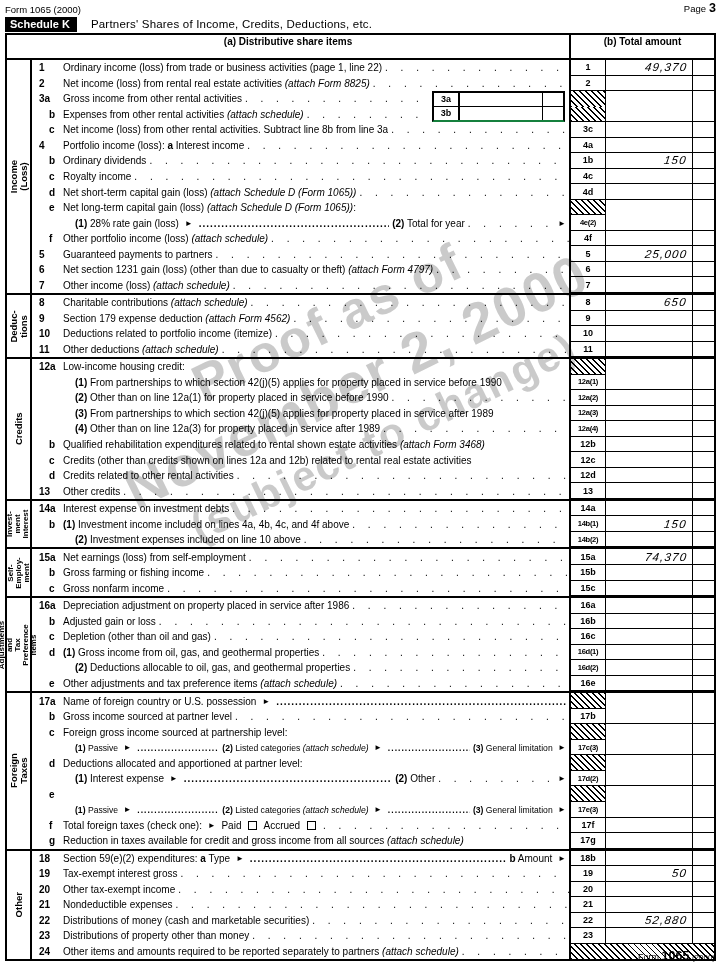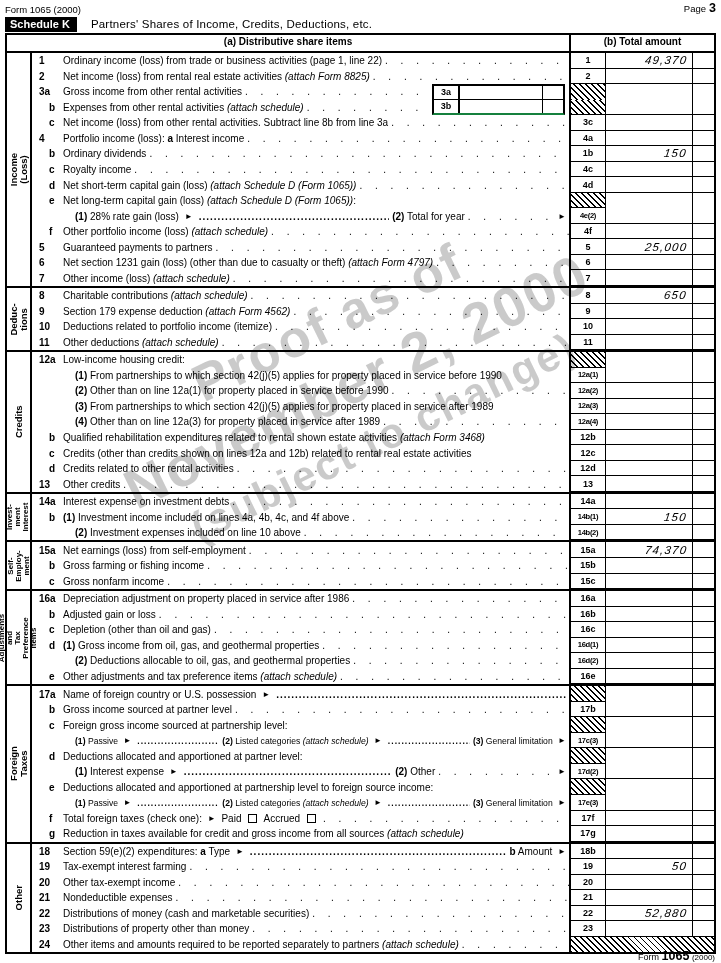--- a/index.html
+++ b/index.html
@@ -9,21 +9,21 @@
   
   .topline{left:5px;right:5px;top:3px;height:12px;font-size:9.5px;display:flex;justify-content:space-between;align-items:flex-end;}
   .pagenum{font-weight:bold;font-size:12.5px;margin-left:3px;}
   
   .schedband{left:5px;right:5px;top:16px;height:16px;display:flex;align-items:center;}
   .badge{background:#000;color:#fff;font-weight:bold;font-size:11px;padding:1px 7px 2px 5px;text-align:center;}
   .title{font-weight:normal;font-size:11.5px;margin-left:14px;letter-spacing:.2px;}
   
   .tbl{left:5px;top:33px;width:711px;border-left:2px solid #000;border-right:2px solid #000;border-bottom:2.5px solid #000;}
   *{box-sizing:border-box;}
-  .thead{display:flex;height:20px;border-top:2.5px solid #000;border-bottom:2px solid #000;font-weight:bold;font-size:10px;}
+  .thead{display:flex;height:27px;border-top:2.5px solid #000;border-bottom:2px solid #000;font-weight:bold;font-size:10px;}
   .th-a{flex:1;text-align:center;line-height:13px;}
   .th-b{width:145px;flex:none;border-left:2px solid #000;text-align:center;line-height:13px;}
   .sec{display:flex;}
   .sec+.sec{border-top:2px solid #000;}
   .sidebar{width:25px;flex:none;border-right:2px solid #000;display:flex;align-items:center;justify-content:center;overflow:visible;}
   .rot{transform:rotate(-90deg);white-space:pre-line;text-align:center;font-weight:bold;font-size:9.5px;line-height:9.5px;}
   .sec-adjustments .rot,.sec-investment-interest .rot,.sec-self-employment .rot{font-size:8px;line-height:8px;}
   .rows{flex:1;min-width:0;}
   .row{display:flex;align-items:stretch;height:15.54px;font-size:10px;}
   .row.compact{font-size:8.6px;}
@@ -665,21 +665,20 @@
               <span class="dots" style="flex: 0.8 1 10px;"></span>
               <span class="arrow">►</span>
             </div>
             <div class="numcell small">17d(2)</div>
             <div class="amtcell"></div>
             <div class="centcell"></div>
           </div>
           <div class="row">
             <div class="item">
               <span class="rownum sub">e</span>
-              <span class="seg">Deductions allocated and apportioned at partnership level to foreign source income:</span>
             </div>
             <div class="numcell hatchbg"></div>
             <div class="amtcell nb"></div>
             <div class="centcell nb"></div>
           </div>
           <div class="row compact">
             <div class="item">
               <span class="rownum ind"></span>
               <span class="seg bd">(1)</span>
               <span class="seg"> Passive </span>
@@ -743,21 +742,21 @@
               <span class="seg"> Amount </span>
               <span class="arrow">►</span>
             </div>
             <div class="numcell">18b</div>
             <div class="amtcell"></div>
             <div class="centcell"></div>
           </div>
           <div class="row">
             <div class="item">
               <span class="rownum">19</span>
-              <span class="seg">Tax-exempt interest farming</span>
+              <span class="seg">Tax-exempt interest gross</span>
               <span class="dots grow"></span>
             </div>
             <div class="numcell">19</div>
             <div class="amtcell">
               <span class="amt">50</span>
             </div>
             <div class="centcell"></div>
           </div>
           <div class="row">
             <div class="item">

